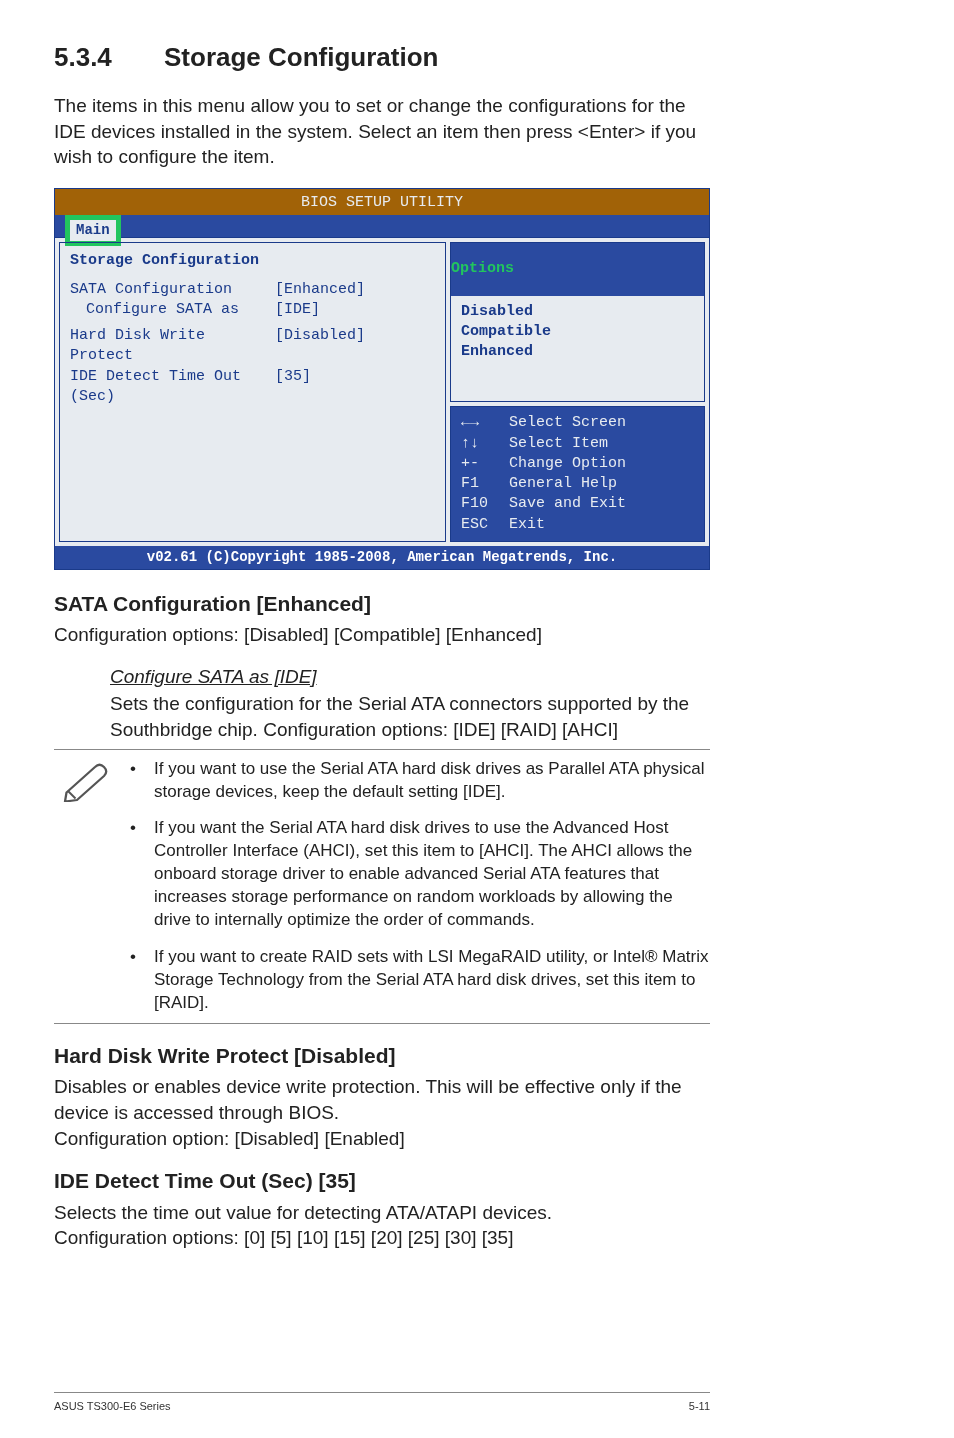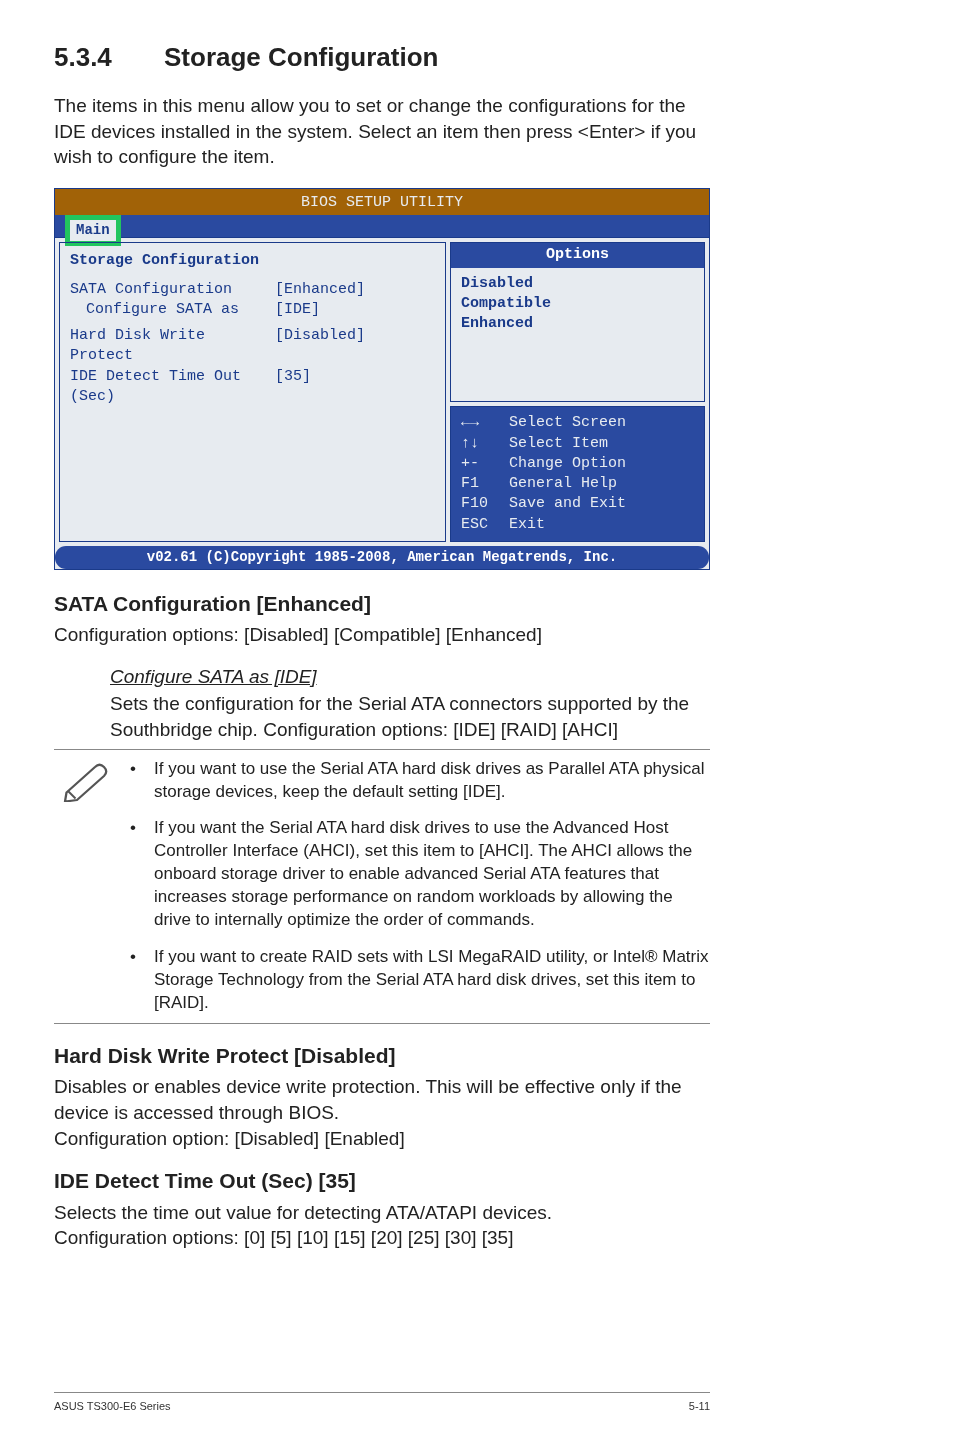--- a/index.html
+++ b/index.html
@@ -74,26 +74,26 @@
     display:flex;
     flex-direction:column;
   }
   .bios-right-box {
     border:1px solid #1a3a8a;
     padding:6px 10px;
   }
   .bios-right-top { flex:0 0 auto; margin-bottom:4px; min-height:160px; }
   .bios-right-bot { flex:0 0 auto; background:#2a4aa0; color:#e7ebf0; }
   .bios-right .optlabel {
-    background:#2a4aa0; color:#ffffff; text-align:center;
-    margin:-6px -10px 6px -10px; padding:2px 0; font-weight:bold;
+    background:#2a4aa0; color:#22c55e; text-align:left;
+    margin:-6px -10px 6px -10px; padding:16px 0; font-weight:bold;
   }
   .bios-footer {
     background:#2a4aa0; color:#fff; text-align:center;
-    padding:2px 0; font-weight:bold; font-size:14px;border-radius:11px;
+    padding:2px 0; font-weight:bold; font-size:14px;
   }
   .bios-row { display:flex; }
   .bios-row .k { flex:1; }
   .bios-row .v { width:160px; }
   .bios-heading { font-weight:bold; margin-bottom:8px; }
   .nav-row { display:flex; }
   .nav-row .sym { width:48px; }
   
   h3.sub { font-size:21px; font-weight:bold; margin: 6px 0 4px 0; }
   p.sub-body { margin:0 0 16px 0; font-size:19px; }

